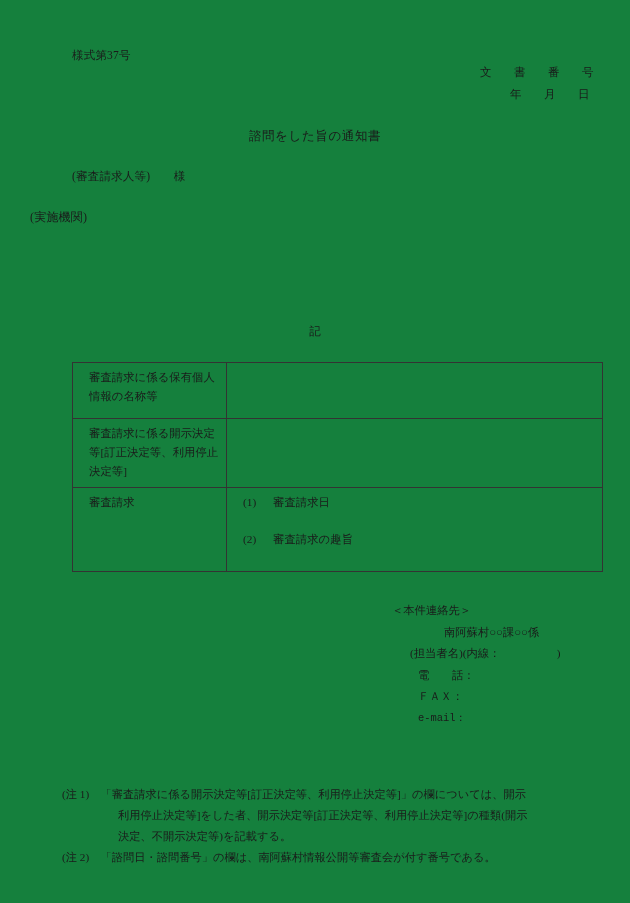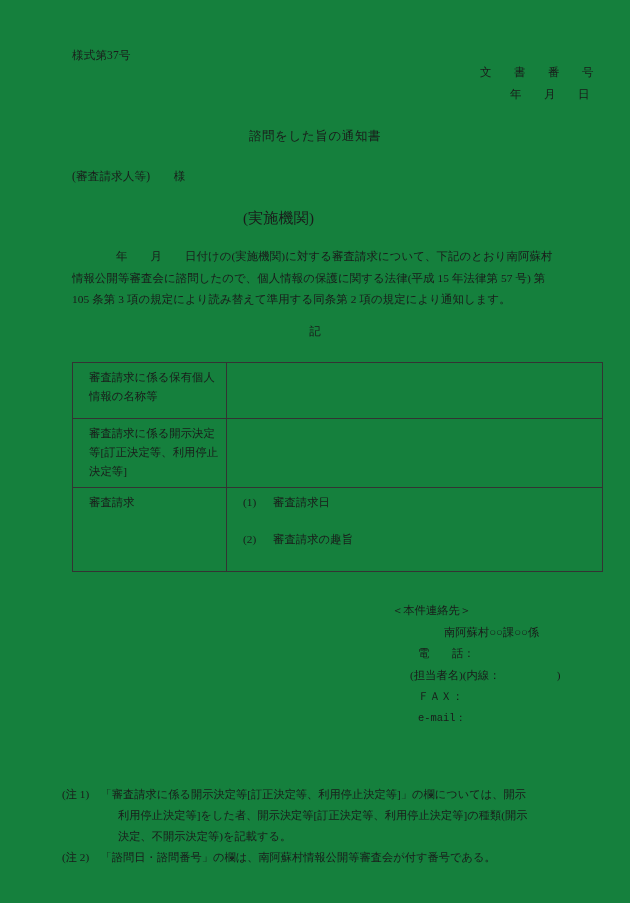--- a/index.html
+++ b/index.html
@@ -69,22 +69,23 @@
     left: 72px;
     top: 171px;
     font-size: 11.5px;
   }
 
   
   .organ {
     left: 0;
     top: 211px;
     width: 557px;
-    text-align: center;
-    font-size: 15px;
+    text-align: left;
+    font-size: 12px;
+    padding-left: 30px;
   }
 
   
   .body-block {
     position: absolute;
     left: 72px;
     top: 246px;
     width: 486px;
     font-size: 11.4px;
     line-height: 21.5px;
@@ -206,27 +207,20 @@
 
   <div class="t doc-no wide">文　書　番　号</div>
   <div class="t doc-date wide">年　月　日</div>
 
   <div class="t doc-title">諮問をした旨の通知書</div>
 
   <div class="t addressee">(審査請求人等)　　様</div>
 
   <div class="t organ">(実施機関)</div>
 
-  <div class="body-block">
-    <p>
-      <span class="body-line indent-1">年　　月　　日付けの(実施機関)に対する審査請求について、下記のとおり南阿蘇村</span>
-      <span class="body-line">情報公開等審査会に諮問したので、個人情報の保護に関する法律(平成 15 年法律第 57 号) 第</span>
-      <span class="body-line">105 条第 3 項の規定により読み替えて準用する同条第 2 項の規定により通知します。</span>
-    </p>
-  </div>
 
   <div class="t ki">記</div>
 
   <table class="tbl">
     <tbody>
       <tr class="r1">
         <td class="c-label">審査請求に係る保有個人情報の名称等</td>
         <td class="c-value"></td>
       </tr>
       <tr class="r2">
@@ -240,22 +234,22 @@
           <span class="sub-gap"></span>
           <span class="sub-item"><span class="num">(2)</span><span>審査請求の趣旨</span></span>
         </td>
       </tr>
     </tbody>
   </table>
 
   <div class="contact">
     <span class="ln">＜本件連絡先＞</span>
     <span class="ln i1">南阿蘇村○○課○○係</span>
+    <span class="ln i2">(担当者名)(内線：　　　　　)</span>
     <span class="ln i3">電　　話：</span>
-    <span class="ln i2">(担当者名)(内線：　　　　　)</span>
     <span class="ln i3">ＦＡＸ：</span>
     <span class="ln i3 mono">e-mail：</span>
   </div>
 
   <div class="notes">
     <span class="note">
       <span class="nl"><span>(注 1)</span>　<span>「審査請求に係る開示決定等[訂正決定等、利用停止決定等]」の欄については、開示</span></span>
       <span class="nl cont">利用停止決定等]をした者、開示決定等[訂正決定等、利用停止決定等]の種類(開示</span>
       <span class="nl cont">決定、不開示決定等)を記載する。</span>
     </span>

